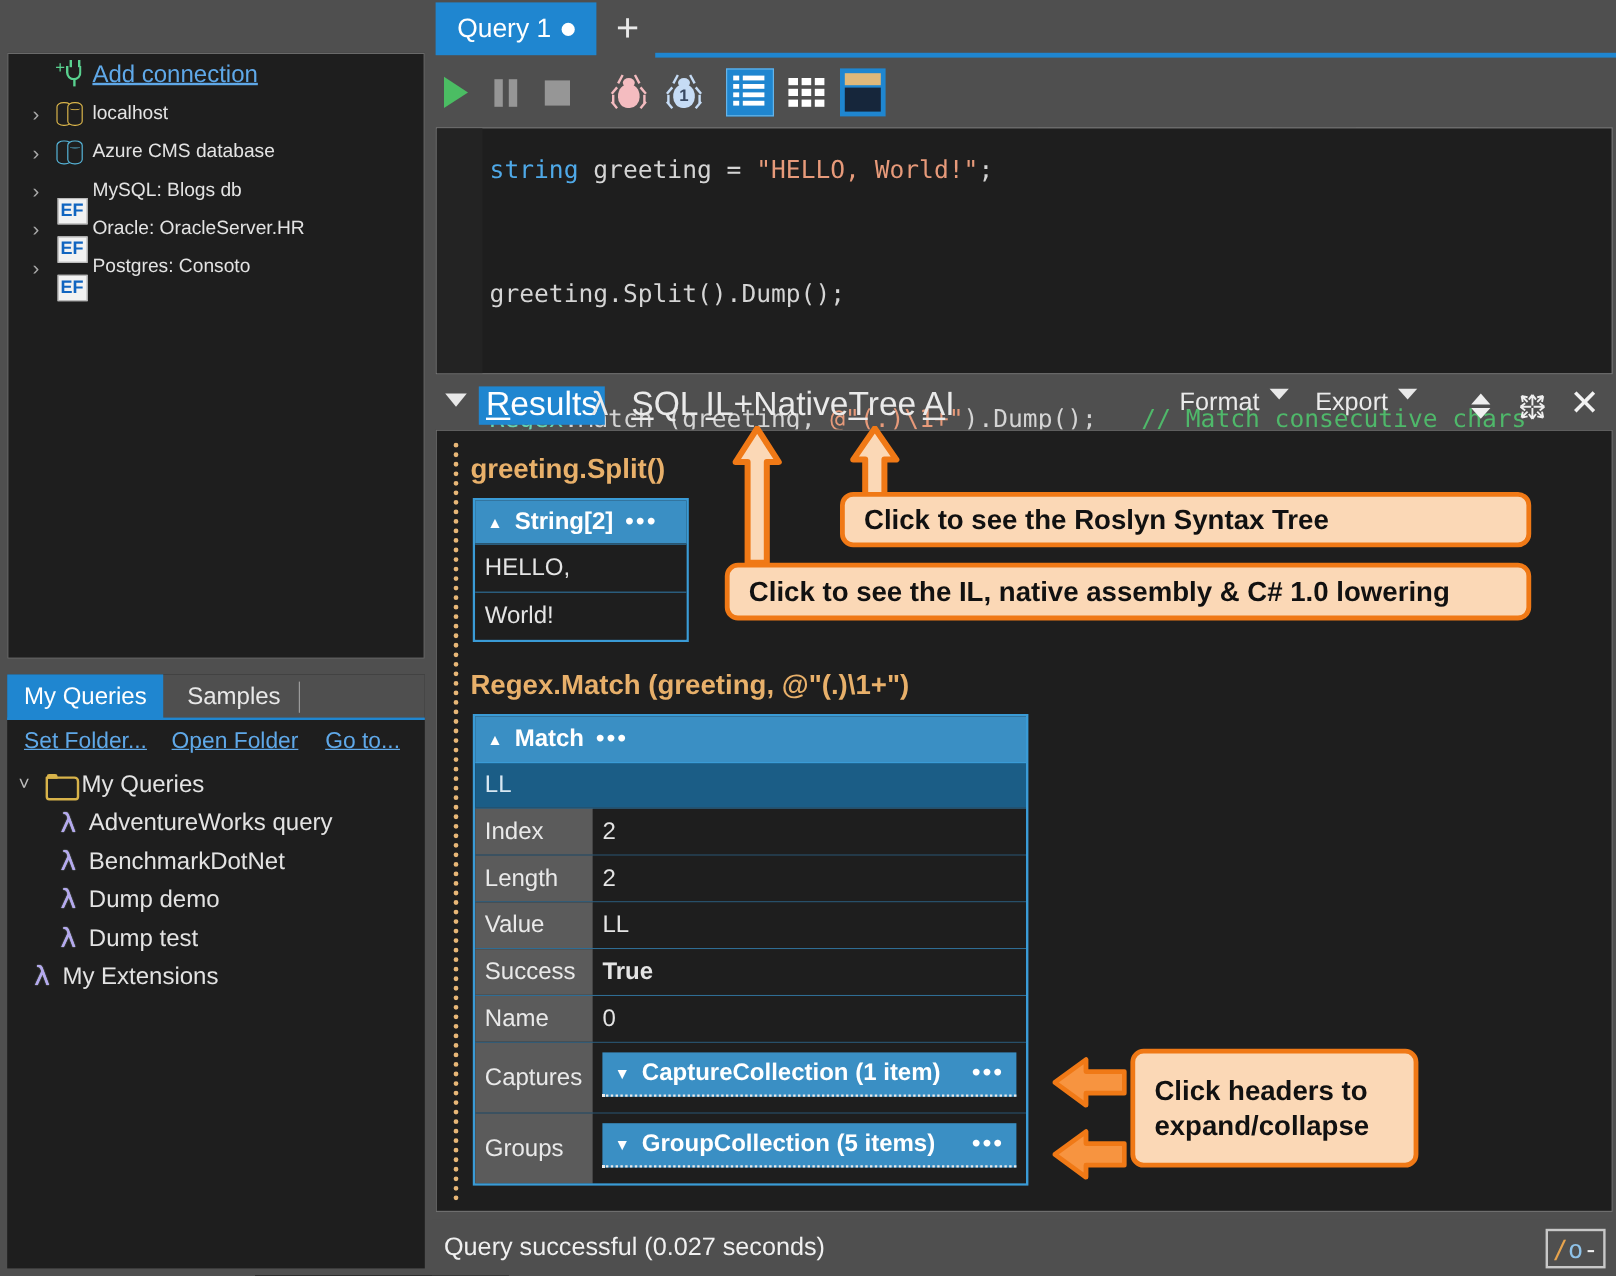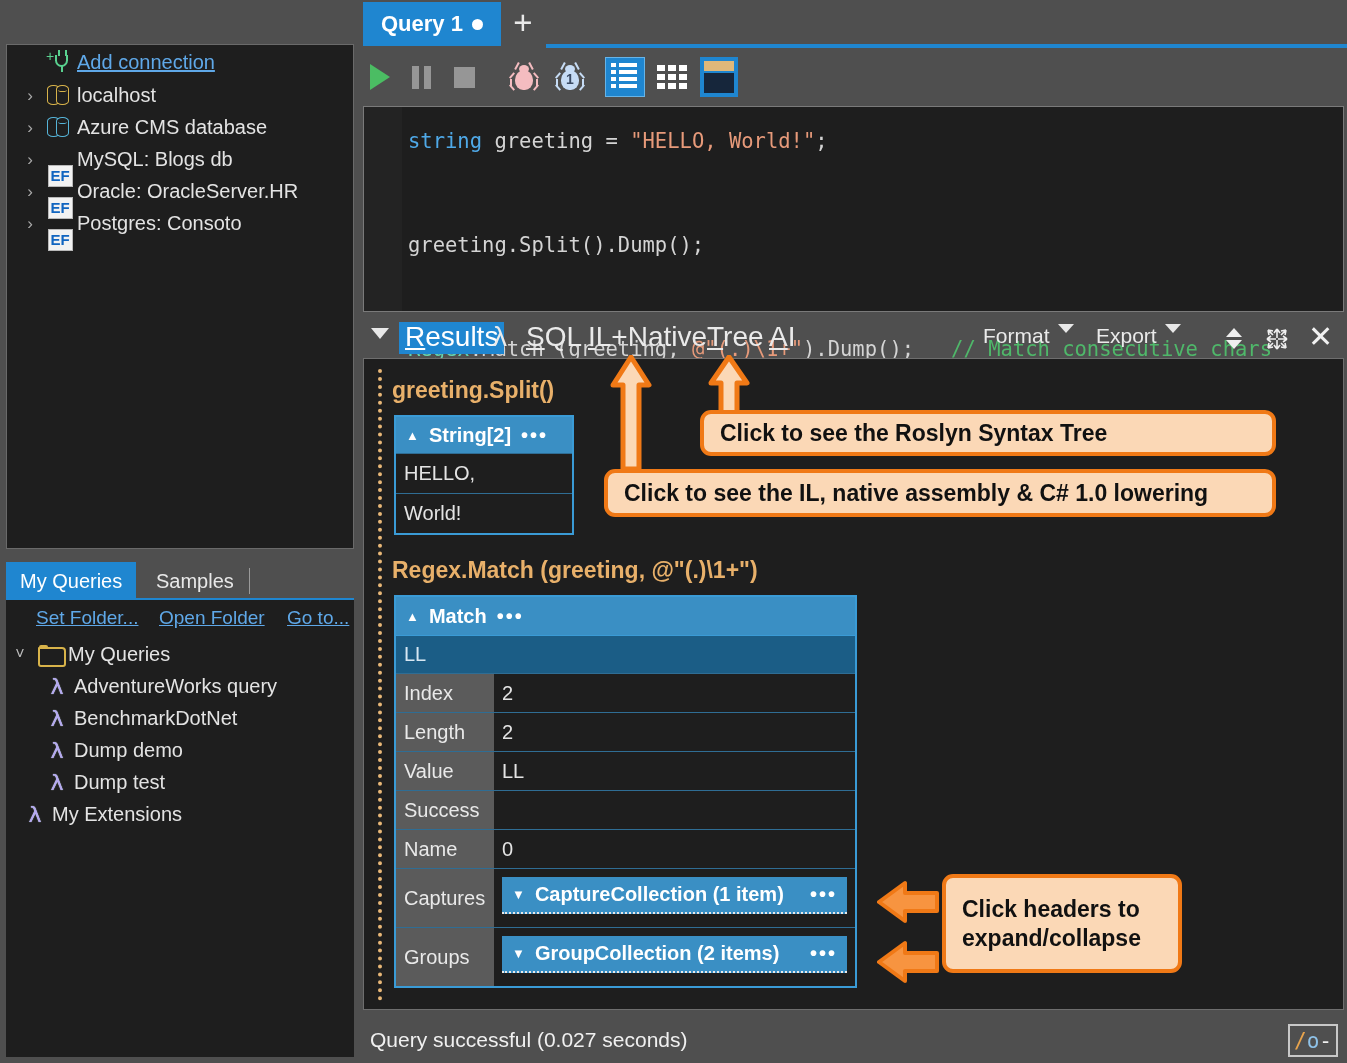--- a/index.html
+++ b/index.html
@@ -38,21 +38,21 @@
   }
   .tree-row {
     position:relative; height:32px; display:flex; align-items:center;
     padding-left:10px;
   }
   .expander {
     width:26px; flex:0 0 26px; text-align:center; color:#a9a9a9;
     font-size:17px; line-height:1;
   }
   .tree-icon { width:34px; flex:0 0 34px; display:flex; align-items:center; justify-content:center; }
-  .tree-label { font-size:20px; color:#e3e3e3; white-space:nowrap; }
+  .tree-label { font-size:16px; color:#e3e3e3; white-space:nowrap; }
   #add-connection-row { height:34px; }
   #add-connection-label {
     font-size:20px; color:#5fa8e8; text-decoration:underline;
   }
   .ef-badge {
     width:25px; height:22px; background:#f2f2f2; border:1px solid #b9b9b9;
     color:#1165c0; font-size:15px; font-weight:bold; line-height:20px;
     text-align:center; font-family:"Liberation Sans", sans-serif;margin-top:33px;
   }
   
@@ -97,21 +97,21 @@
   }
   #q-tab-myqueries { left:0; background:#1f86d0; color:#fff; }
   #q-tab-samples   { left:136px; }
   #q-tab-divider {
     position:absolute; left:243px; top:6px; width:1px; height:26px; background:#9a9a9a;
   }
   #q-links {
     position:absolute; left:0; top:38px; width:348px; height:38px;
   }
   .q-link {
-    position:absolute; top:7px; font-size:19px; color:#5fa8e8; text-decoration:underline;margin-left:16px;
+    position:absolute; top:7px; font-size:19px; color:#5fa8e8; text-decoration:underline;
   }
   #link-setfolder { left:14px; }
   #link-openfolder { left:137px; }
   #link-goto { left:265px;text-align:center; }
   #q-tree { position:absolute; left:0; top:76px; width:348px; }
   .q-row { position:relative; height:32px; display:flex; align-items:center; }
   .q-row .q-exp { width:28px; flex:0 0 28px; text-align:center; color:#bdbdbd; font-size:16px; }
   .q-row .q-ic { width:34px; flex:0 0 34px; display:flex; align-items:center; justify-content:center; }
   .q-row .q-lb { font-size:20px; color:#e3e3e3; }
   .folder-icon {
@@ -130,21 +130,21 @@
     font-size:22px; color:#b5a8f0; font-family:"DejaVu Sans", sans-serif;
     text-shadow:0 0 1px #dff3ff;
   }
   
   #main { position:absolute; left:360px; top:0; width:987px; height:1063px; background:#4f4f4f; }
   #tabstrip { position:absolute; left:0; top:0; width:987px; height:48px; }
   #query-tab {
     position:absolute; left:3px; top:2px; height:44px; background:#1f86d0;
     padding:0 18px; display:flex; align-items:center; gap:9px;
   }
-  #query-tab-label { font-size:22px; color:#fff;font-weight:bold; }
+  #query-tab-label { font-size:22px; color:#fff; }
   #query-tab-dot { width:11px; height:11px; border-radius:50%; background:#fff; }
   #new-tab-btn {
     position:absolute; left:145px; top:6px; width:36px; height:36px;
     color:#e9e9e9; font-size:33px; line-height:33px; text-align:center; font-weight:300;
   }
   #tab-underline { position:absolute; left:186px; top:44px; width:1155px; height:4px; background:#1f86d0; }
   #toolbar { position:absolute; left:0; top:48px; width:987px; height:58px; }
   .tb { position:absolute; top:0; height:58px; display:flex; align-items:center; }
   #btn-run   { left:10px; }
   #btn-pause { left:52px; }
@@ -647,41 +647,42 @@
       <div class="kv">
         <div class="k">Length</div>
         <div class="v">2</div>
       </div>
       <div class="kv">
         <div class="k">Value</div>
         <div class="v">LL</div>
       </div>
       <div class="kv">
         <div class="k">Success</div>
+        <div class="v bold">True</div>
       </div>
       <div class="kv">
         <div class="k">Name</div>
         <div class="v">0</div>
       </div>
       <div class="kv tall">
         <div class="k">Captures</div>
         <div class="v chip-cell">
           <div class="chip">
             <span class="cv">▼</span>
             <span>CaptureCollection (1 item)</span>
             <span class="dots">•••</span>
           </div>
         </div>
       </div>
       <div class="kv tall">
         <div class="k">Groups</div>
         <div class="v chip-cell">
           <div class="chip">
             <span class="cv">▼</span>
-            <span>GroupCollection (2 items)</span>
+            <span>GroupCollection (5 items)</span>
             <span class="dots">•••</span>
           </div>
         </div>
       </div>
     </div>
   </div>
 </div>
 
 <svg class="arrow-up" id="arrow-il" width="42" height="116" viewBox="0 0 42 116">
   <polygon points="21,2 39,30 29,30 29,114 13,114 13,30 3,30" fill="#fbd8b6" stroke="#f07916" stroke-width="5" stroke-linejoin="round"></polygon>

